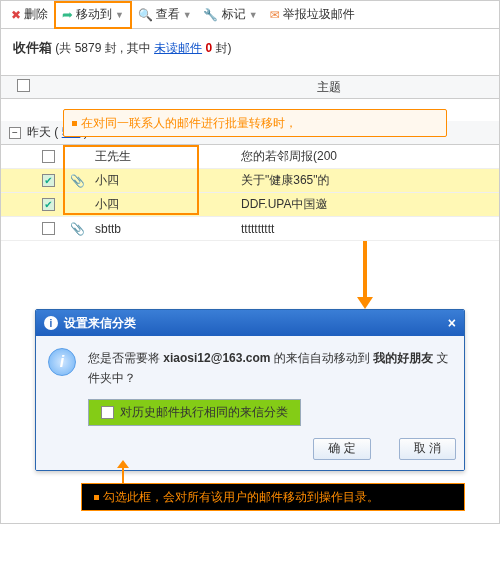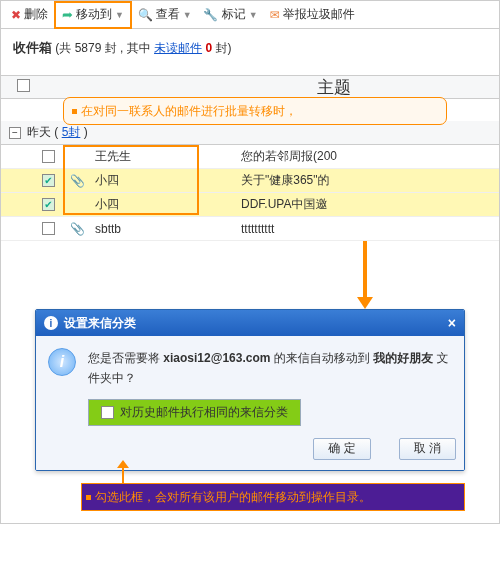--- a/index.html
+++ b/index.html
@@ -14,23 +14,23 @@
 .ic-view { color: #3b8; margin-right: 3px; }
 .ic-wrench { color: #888; margin-right: 3px; }
 .ic-report { color: #e84; margin-right: 3px; }
 .header { padding: 10px 12px 6px; }
 .header .title { font-weight: bold; font-size: 13px; }
 .header .counts { font-weight: normal; font-size: 12px; color: #333; }
 .header .link { color: #1155cc; text-decoration: underline; cursor: pointer; }
 .header .zero { color: #c00; font-weight: bold; }
 .thead { display: flex; align-items: center; border-top: 1px solid #ccc; border-bottom: 1px solid #ccc; background: #f6f7f8; height: 24px; padding: 0 8px; position: relative; }
 .thead .cb { width: 28px; text-align: center; }
-.thead .sub { margin-left: 280px; font-size: 17px; }
+.thead .sub { margin-left: 280px; font-size: 12px; }
 .callout-orange { position: absolute; background: #fff8ee; border: 1px solid #ff8c00; border-radius: 2px; padding: 4px 8px; font-size: 12px; color: #ff8c00; z-index: 5; }
-.c1 { left: 62px; top: 96px; right: 52px; line-height: 1.5; border-radius: 7px; }
+.c1 { left: 62px; top: 108px; right: 52px; line-height: 1.5; }
 .dot { width: 5px; height: 5px; background: #ff8c00; display: inline-block; vertical-align: middle; margin-right: 4px; }
 .grp { border-bottom: 1px solid #ccc; background: #f6f7f8; height: 24px; display: flex; align-items: center; padding: 0 8px; }
 .grp .tog { width: 12px; height: 12px; border: 1px solid #888; display: inline-flex; align-items: center; justify-content: center; font-size: 10px; margin-right: 6px; background: #fff; }
 .grp .lbl { font-size: 12px; }
 .grp .link { color: #1155cc; text-decoration: underline; }
 .rows { position: relative; }
 .row { display: flex; align-items: center; height: 24px; border-bottom: 1px solid #eee; padding-left: 20px; }
 .row.highlight { background: #fff8b5; }
 .cell-cb { width: 44px; display: flex; justify-content: flex-end; padding-right: 10px; }
 .cell-clip { width: 26px; text-align: center; color: #888; }
@@ -49,21 +49,21 @@
 .dlg-body { background: #f2f5fb; padding: 12px; }
 .dlg-row { display: flex; }
 .dlg-icon { width: 40px; }
 .dlg-icon .big { width: 28px; height: 28px; border-radius: 50%; background: radial-gradient(#cfe6ff,#6bb0f5); color: #fff; display: inline-flex; align-items: center; justify-content: center; font-size: 16px; font-style: italic; font-weight: bold; border: 1px solid #5a9ee8; }
 .dlg-msg { flex: 1; font-size: 12px; line-height: 1.7; }
 .dlg-msg b { font-weight: bold; }
 .dlg-opt { margin: 10px 0 0 40px; border: 1px solid #9ab; background: #84cc16; padding: 4px 12px; display: flex; align-items: center; width: fit-content; }
 .dlg-opt .cb-box { margin-right: 6px; }
 .dlg-foot { display: flex; justify-content: flex-end; padding: 0 8px 10px; gap: 28px; background: #f2f5fb; }
 .btn { border: 1px solid #9cb2d1; background: linear-gradient(#fdfdfd,#e3ecf7); height: 22px; padding: 0 14px; font-size: 12px; color: #333; cursor: pointer; border-radius: 2px; }
-.c2 { margin: -2px 34px 12px 80px; border: 1px solid #ff8c00; padding: 4px 4px; color: #ff8c00; font-size: 12px; line-height: 1.5; position: relative; background: #4c1d95; }
+.c2 { margin: -2px 34px 12px 80px; border: 1px solid #ff8c00; padding: 4px 12px; color: #ff8c00; font-size: 12px; line-height: 1.5; position: relative; background: #000000; }
 .c2-line { position: absolute; width: 2px; height: 18px; background: #ff8c00; left: 40px; top: -18px; }
 .c2-head { position: absolute; left: 35px; top: -24px; width: 0; height: 0; border-left: 6px solid transparent; border-right: 6px solid transparent; border-bottom: 8px solid #ff8c00; }
 </style>
 </head>
 <body>
 
 <div class="container" style="position:relative">
 
   <div class="toolbar">
     <div class="tb-btn">

